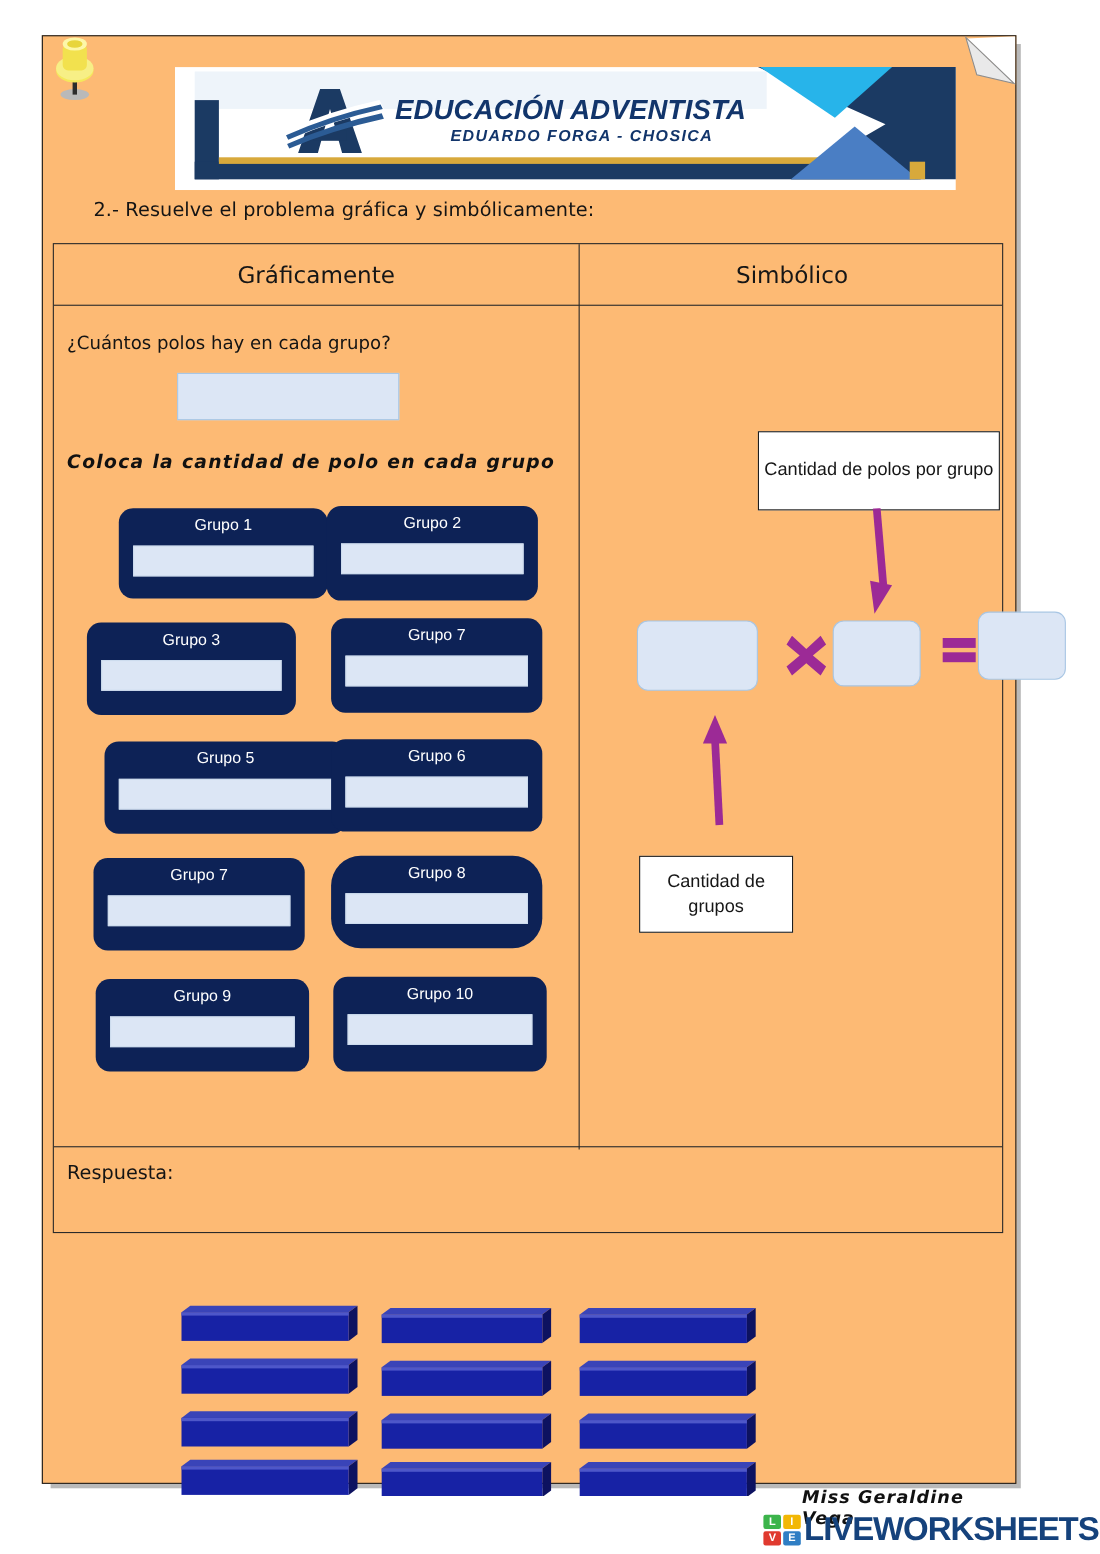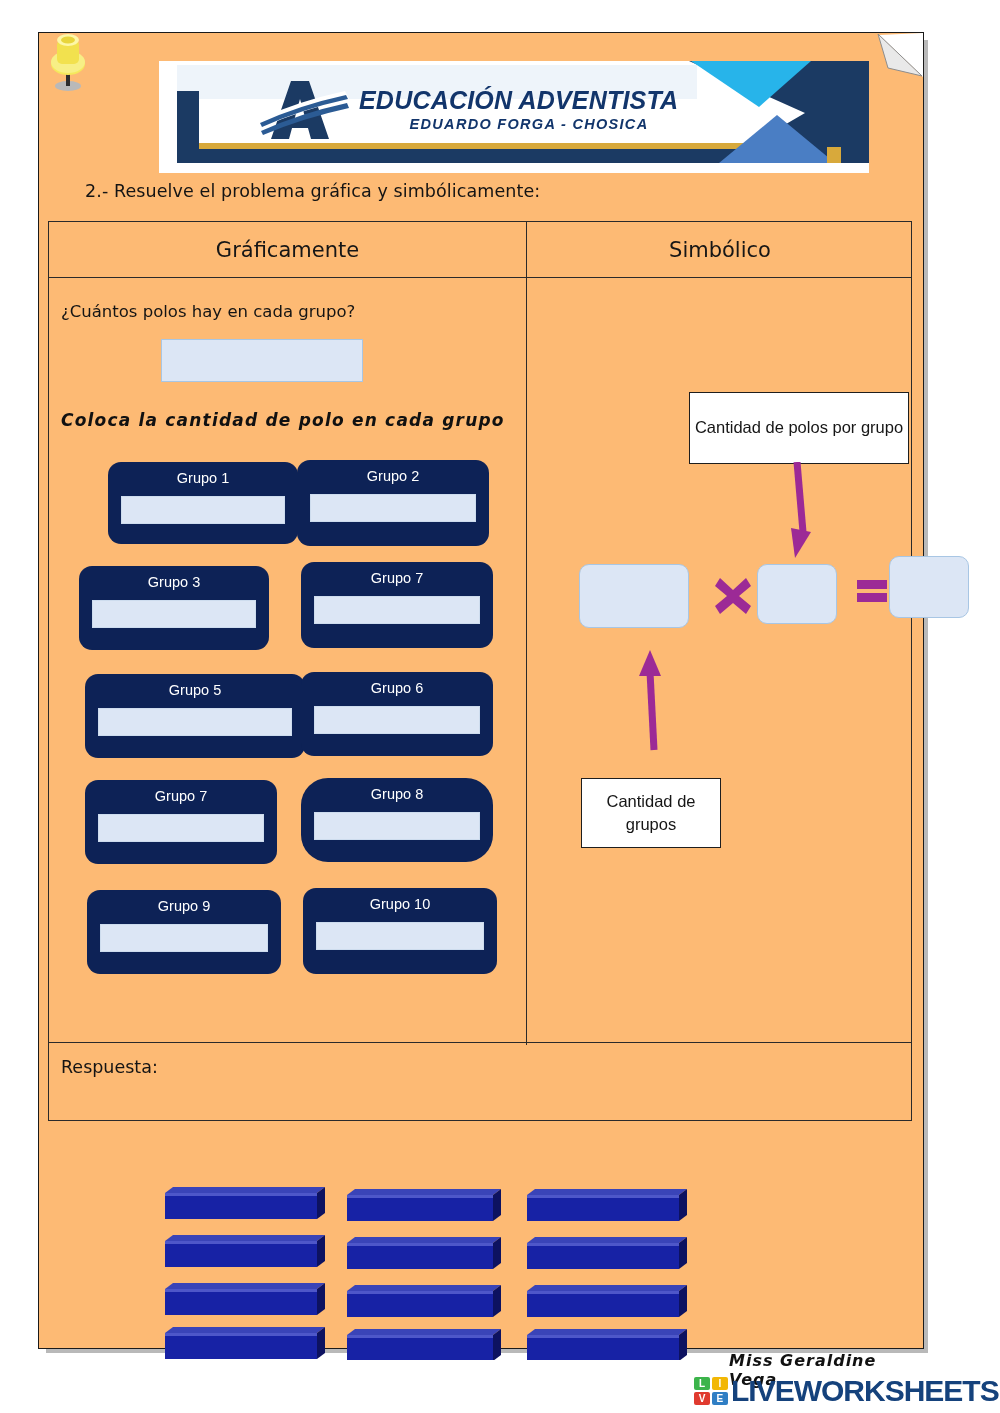--- a/index.html
+++ b/index.html
@@ -216,21 +216,21 @@
 
       <div class="gcard" style="left:0px;top:104px;width:190px;height:84px;padding-left:17px;">
         <div class="glabel">Grupo 3</div>
         <div class="gin"></div>
       </div>
       <div class="gcard" style="left:222px;top:100px;width:192px;height:86px;">
         <div class="glabel">Grupo 7</div>
         <div class="gin"></div>
       </div>
 
-      <div class="gcard" style="left:6px;top:212px;width:220px;height:84px;">
+      <div class="gcard" style="left:16px;top:212px;width:220px;height:84px;">
         <div class="glabel">Grupo 5</div>
         <div class="gin"></div>
       </div>
       <div class="gcard" style="left:222px;top:210px;width:192px;height:84px;">
         <div class="glabel">Grupo 6</div>
         <div class="gin"></div>
       </div>
 
       <div class="gcard" style="left:6px;top:318px;width:192px;height:84px;">
         <div class="glabel">Grupo 7</div>

